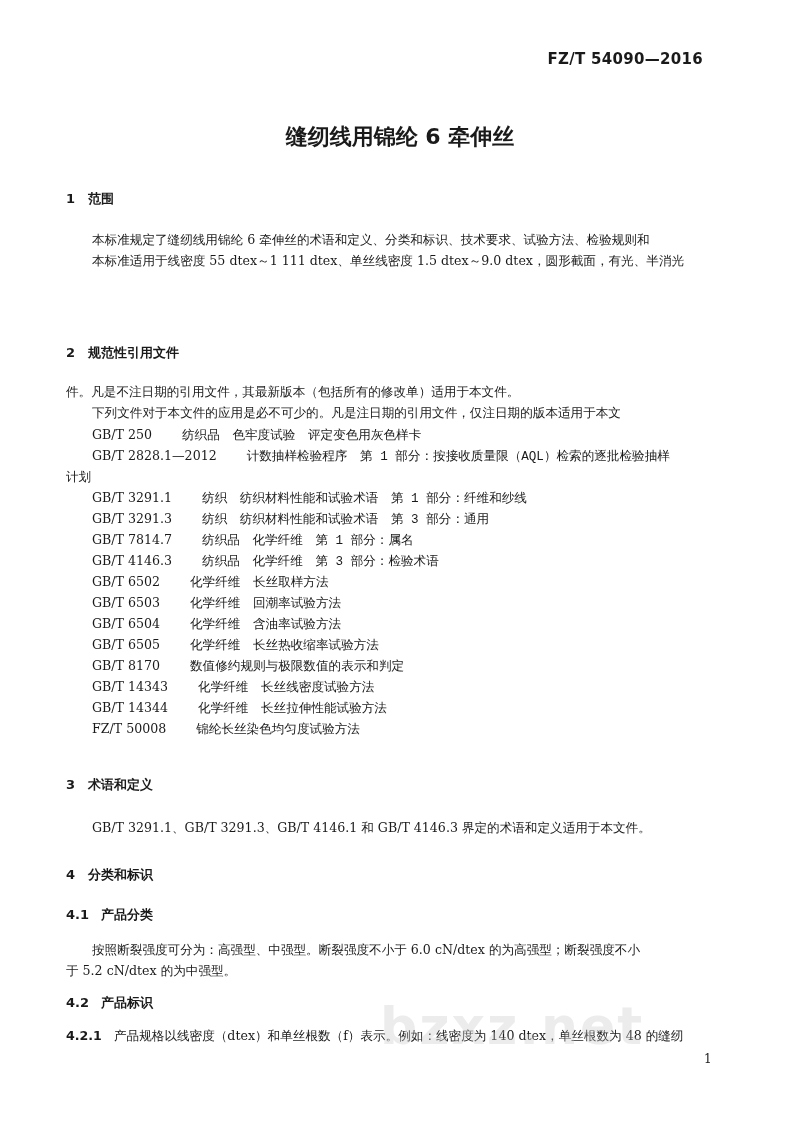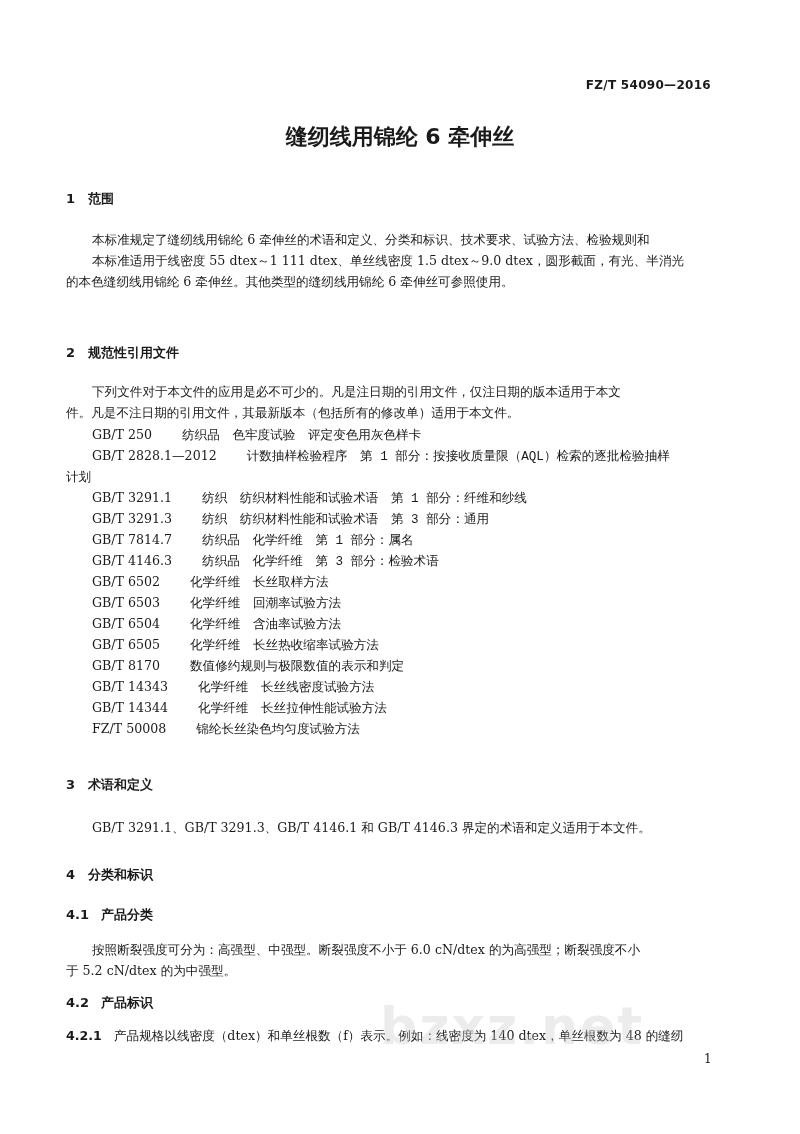--- a/index.html
+++ b/index.html
@@ -2,21 +2,21 @@
 <html><head>
 <meta charset="utf-8">
 <style>
   html, body { margin: 0; padding: 0; }
   body {
     width: 800px; height: 1134px; background: #ffffff; position: relative;
     font-family: "DejaVu Serif", "Liberation Serif", serif; color: #1a1a1a;
     overflow: hidden;
   }
   .abs { position: absolute; white-space: nowrap; }
-  .std-code { top: 50px; right: 89px; font-family: "DejaVu Sans", sans-serif; font-weight: bold; font-size: 12px; letter-spacing: 0.3px; margin-top: 28px; }
+  .std-code { top: 50px; right: 97px; font-family: "DejaVu Sans", sans-serif; font-weight: bold; font-size: 15px; letter-spacing: 0.3px; }
   .title { top: 122px; left: 0; width: 800px; text-align: center; font-family: "DejaVu Sans", sans-serif; font-weight: bold; font-size: 22px; }
   .h1 { left: 66px; font-family: "DejaVu Sans", sans-serif; font-weight: bold; font-size: 13px; }
   .h1 .num { display: inline-block; width: 22px; }
   .h2 .num { display: inline-block; width: 35px; }
   .p { left: 66px; width: 670px; font-size: 12.6px; line-height: 20.8px; white-space: normal; text-align: justify; }
   .p .line { display: block; white-space: nowrap; }
   .indent { padding-left: 26px; }
   .ref { left: 92px; font-size: 12.6px; }
   .ref span + span { margin-left: 30px; font-family: Liberation Mono, monospace; }
   .pageno { top: 1052px; left: 704px; font-size: 12px; }
@@ -30,29 +30,28 @@
 
 <div class="abs std-code">FZ/T 54090—2016</div>
 <div class="abs title">缝纫线用锦纶 6 牵伸丝</div>
 
 <div class="abs h1" style="top:190px">
   <span class="num">1</span><span>范围</span>
 </div>
 <div class="abs p" style="top:230px">
   <span class="line indent">本标准规定了缝纫线用锦纶 6 牵伸丝的术语和定义、分类和标识、技术要求、试验方法、检验规则和</span>
   <span class="line indent">本标准适用于线密度 55 dtex～1 111 dtex、单丝线密度 1.5 dtex～9.0 dtex，圆形截面，有光、半消光</span>
-  <span class="line">的本色缝纫线用锦纶 6 牵伸丝。其他类型的缝纫线用锦纶 6 牵伸丝可参照使用。</span>
 </div>
 
 <div class="abs h1" style="top:344px">
   <span class="num">2</span><span>规范性引用文件</span>
 </div>
 <div class="abs p" style="top:382px">
+  <span class="line">件。凡是不注日期的引用文件，其最新版本（包括所有的修改单）适用于本文件。</span>
   <span class="line indent">下列文件对于本文件的应用是必不可少的。凡是注日期的引用文件，仅注日期的版本适用于本文</span>
-  <span class="line">件。凡是不注日期的引用文件，其最新版本（包括所有的修改单）适用于本文件。</span>
 </div>
 
 <div class="abs ref" style="top:427px"><span>GB/T 250</span><span>纺织品　色牢度试验　评定变色用灰色样卡</span></div>
 <div class="abs ref" style="top:448px"><span>GB/T 2828.1—2012</span><span>计数抽样检验程序　第 1 部分：按接收质量限（AQL）检索的逐批检验抽样</span></div>
 <div class="abs ref" style="top:469px; left:66px"><span>计划</span></div>
 <div class="abs ref" style="top:490px"><span>GB/T 3291.1</span><span>纺织　纺织材料性能和试验术语　第 1 部分：纤维和纱线</span></div>
 <div class="abs ref" style="top:511px"><span>GB/T 3291.3</span><span>纺织　纺织材料性能和试验术语　第 3 部分：通用</span></div>
 <div class="abs ref" style="top:532px"><span>GB/T 7814.7</span><span>纺织品　化学纤维　第 1 部分：属名</span></div>
 <div class="abs ref" style="top:553px"><span>GB/T 4146.3</span><span>纺织品　化学纤维　第 3 部分：检验术语</span></div>
 <div class="abs ref" style="top:574px"><span>GB/T 6502</span><span>化学纤维　长丝取样方法</span></div>

